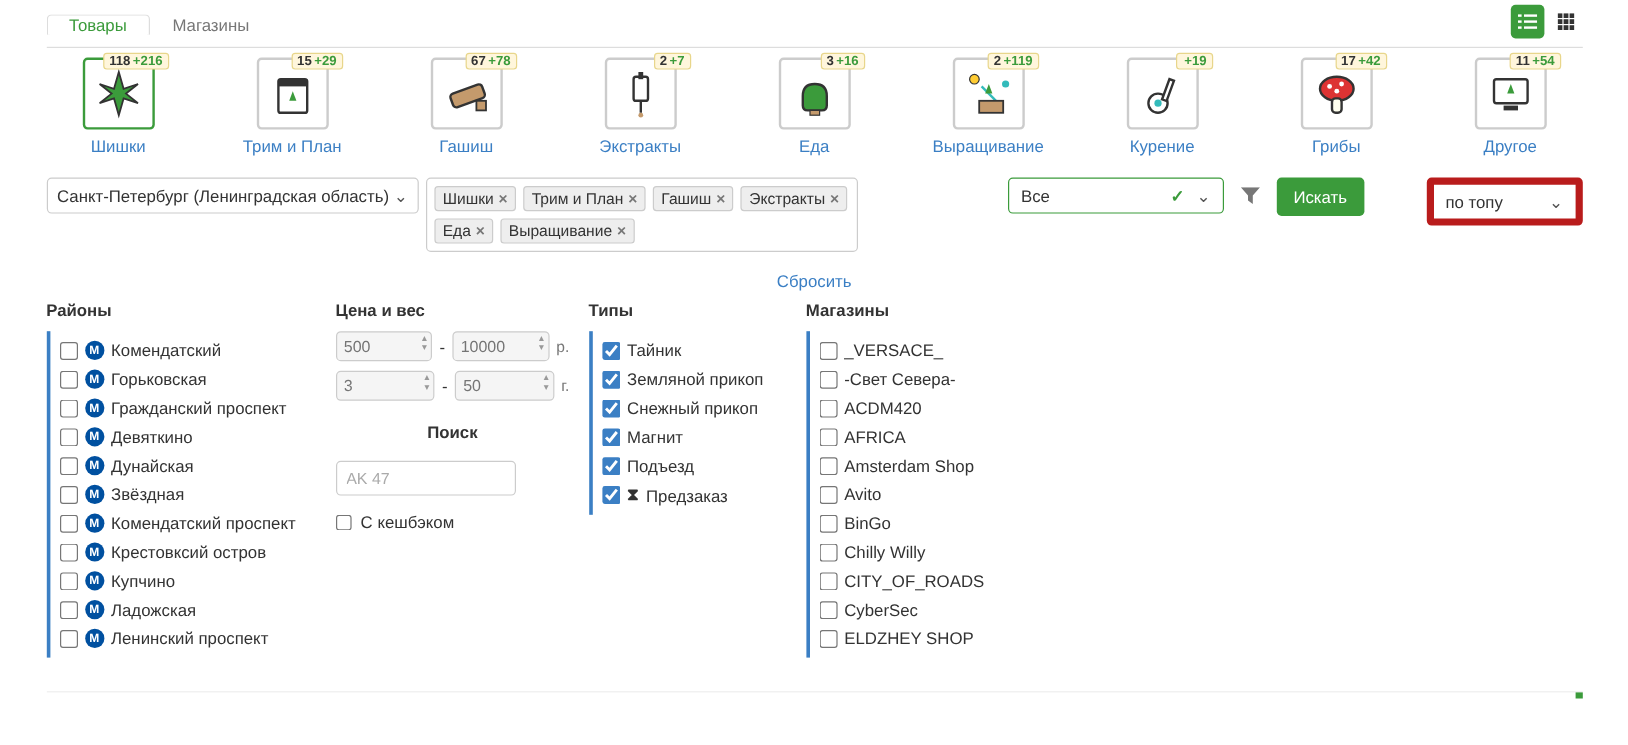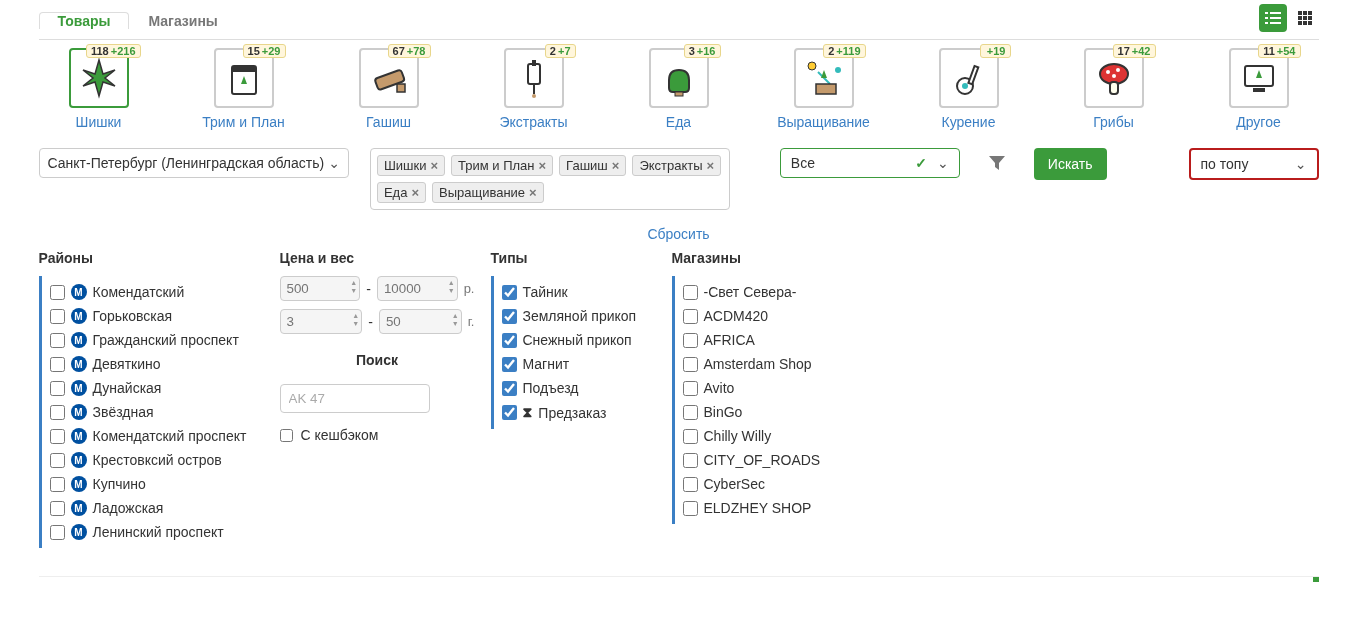--- a/index.html
+++ b/index.html
@@ -1,38 +1,38 @@
 <!DOCTYPE html>
 <html><head>
 <meta charset="utf-8">
 <style>
 * { box-sizing: border-box; margin: 0; padding: 0; font-family: Arial, Helvetica, sans-serif; }
 body { background: #fff; font-size: 14px; color: #333; }
 .container { width: 1300px; margin: 0 auto; padding: 0 10px; }
 .tabs { display: flex; align-items: center; border-bottom: 1px solid #ddd; height: 40px; position: relative; }
-.tab { padding: 0 18px; color: #777; cursor: pointer; border: 1px solid transparent; border-bottom: none; border-top-left-radius: 4px; border-top-right-radius: 4px; margin-bottom: -1px; font-weight: bold; }
+.tab { padding: 0 18px; color: #777; cursor: pointer; border: 1px solid transparent; border-bottom: none; border-top-left-radius: 4px; border-top-right-radius: 4px; margin-bottom: -1px; }
 .tab.active { color: #3b9b3b; border-color: #ddd; background: #fff; }
 .view-toggles { position: absolute; right: 0; top: 4px; display: flex; gap: 4px; }
 .view-btn { width: 28px; height: 28px; border-radius: 4px; display: flex; align-items: center; justify-content: center; cursor: pointer; }
 .view-btn.active { background: #3b9b3b; color: #fff; }
 .categories { display: flex; justify-content: space-between; padding: 8px 0 12px; }
 .cat { display: flex; flex-direction: column; align-items: center; width: 120px; cursor: pointer; position: relative; }
 .cat-icon { width: 60px; height: 60px; border: 2px solid #ccc; border-radius: 4px; display:flex; align-items:center; justify-content:center; background:#fff; }
 .cat.active .cat-icon { border-color: #3b9b3b; }
 .cat-badge { position: absolute; top: -4px; right: 18px; background: #fff6dc; border:1px solid #e8d68b; border-radius: 3px; padding: 0 4px; font-size: 11px; color:#333; display:flex; gap:2px; }
 .cat-badge .main { font-weight:bold; }
 .cat-badge .plus { color:#3b9b3b; font-weight:bold; }
 .cat-label { margin-top: 6px; color:#3b7fc4; font-size:14px; }
-.filter-row { display:flex; align-items:flex-start; gap:21px; padding:6px 0 16px; position:relative; flex-wrap:nowrap; }
+.filter-row { display:flex; align-items:flex-start; gap:6px; padding:6px 0 16px; position:relative; flex-wrap:nowrap; }
 .city-select { border:1px solid #ccc; border-radius:4px; padding:6px 8px; display:flex; align-items:center; gap:4px; background:#fff; min-width:300px; justify-content:space-between; cursor:pointer; }
 .tags-box { border:1px solid #ccc; border-radius:4px; padding:6px; display:flex; flex-wrap:wrap; gap:6px; width:360px; background:#fff; }
 .tag { background:#eee; border:1px solid #ccc; border-radius:3px; padding:2px 6px; font-size:13px; display:flex; align-items:center; gap:4px; }
 .tag .x { color:#777; cursor:pointer; font-weight:bold; }
 .dropdown { border:1px solid #3b9b3b; border-radius:4px; padding:6px 10px; display:flex; align-items:center; justify-content:space-between; min-width:180px; background:#fff; cursor:pointer; }
-.dropdown.sort { border:2px solid #b91c1c; min-width:130px; }
+.dropdown.sort { border:6px solid #b91c1c; min-width:130px; }
 .check-green { color:#3b9b3b; font-weight:bold; }
 .chev { color:#555; }
 .filter-icon { color:#888; padding:8px; cursor:pointer; }
 .search-btn { background:#3b9b3b; color:#fff; border:none; border-radius:4px; padding:8px 14px; cursor:pointer; font-size:14px; }
 .spacer { flex:1; }
 .reset-link { text-align:center; color:#3b7fc4; cursor:pointer; margin-bottom:8px; }
 .filters { display:flex; gap:16px; align-items:flex-start; }
 .fcol h4 { font-size:14px; font-weight:bold; margin-bottom:10px; }
 .fcol.rayons { width:225px; }
 .fcol.price { width:195px; }
@@ -388,20 +388,24 @@
             <span>Предзаказ</span>
           </label>
         </div>
     </div>
 
     <div class="fcol shops">
       <h4>Магазины</h4>
       <div class="scroll-list shops-list" id="shops">
           <label class="item">
             <input type="checkbox" style="">
+            <span>_VERSACE_</span>
+          </label>
+          <label class="item">
+            <input type="checkbox" style="">
             <span>-Свет Севера-</span>
           </label>
           <label class="item">
             <input type="checkbox" style="">
             <span>ACDM420</span>
           </label>
           <label class="item">
             <input type="checkbox" style="">
             <span>AFRICA</span>
           </label>

